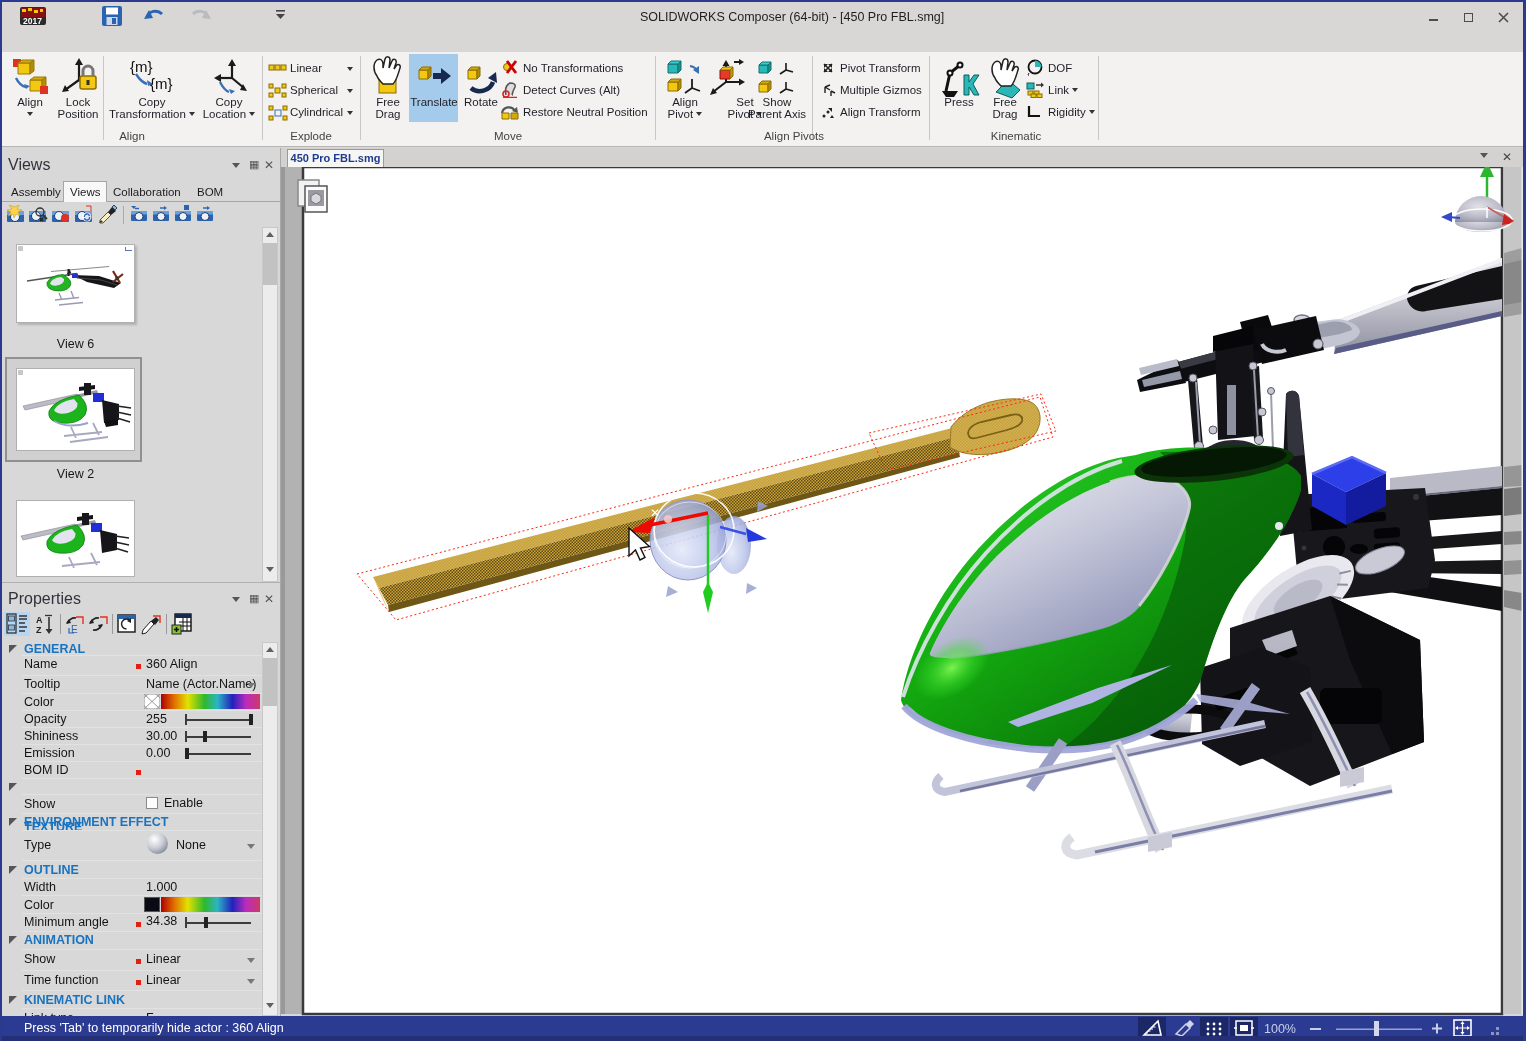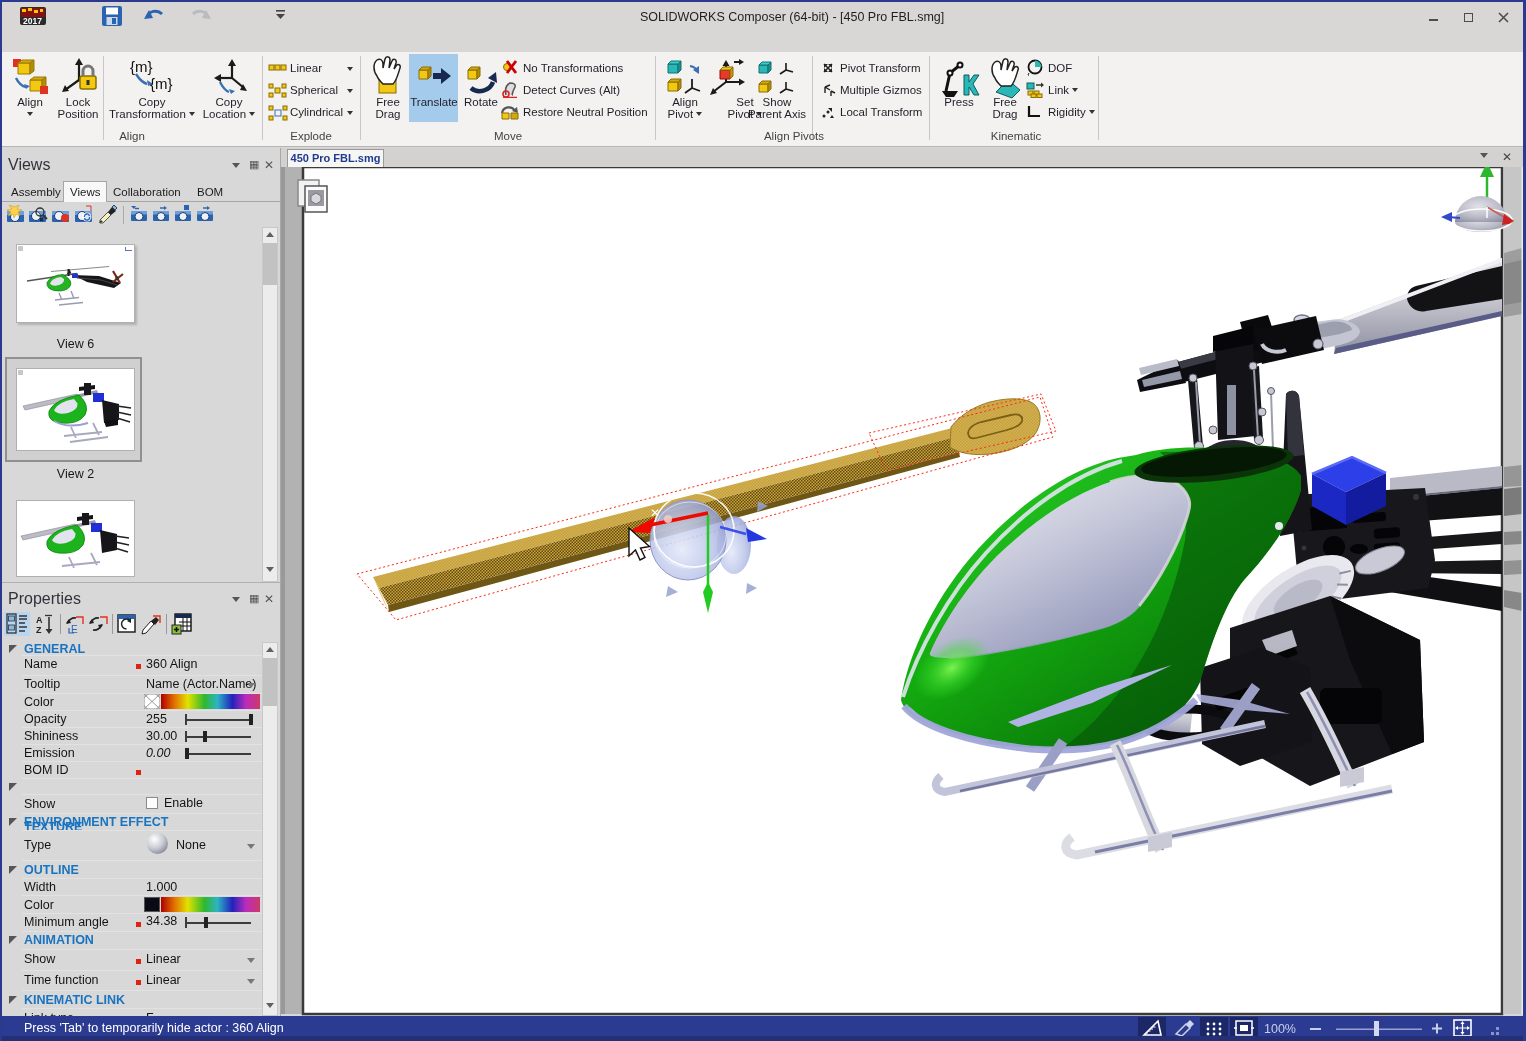--- a/index.html
+++ b/index.html
@@ -287,21 +287,21 @@
       </svg>
  <div class="rlabel" style="left:840px;top:32px;">Multiple Gizmos</div>
  <svg class="abs" style="left:820px;top:52px;" width="16" height="16" viewBox="0 0 16 16">
         <g fill="#222">
           <circle cx="4" cy="12" r="1.5"></circle>
           <circle cx="8" cy="8" r="1.5"></circle>
           <path d="M12 4 l-4 0 4 4z"></path>
           <path d="M10 14 l4 0 -2 -3z"></path>
         </g>
       </svg>
- <div class="rlabel" style="left:840px;top:54px;">Local Transform</div>
+ <div class="rlabel" style="left:840px;top:54px;">Align Transform</div>
 
  <svg class="abs" style="left:938px;top:5px;" width="42" height="42" viewBox="0 0 42 42">
   <g stroke="#111" stroke-width="3" fill="none">
           <path d="M8 34 L12 16 L22 8"></path>
         </g>
   <circle cx="12" cy="16" r="3.5" fill="#111"></circle>
         <circle cx="22" cy="8" r="3.5" fill="#111"></circle>
         <circle cx="22" cy="8" r="1.5" fill="#fff"></circle>
         <circle cx="12" cy="16" r="1.5" fill="#fff"></circle>
   <path d="M4 34 l16 0 -4 6 -8 0z" fill="#111"></path>
@@ -551,21 +551,21 @@
         <div class="pval" style="top:70px;">255</div>
    <div class="strack" style="top:77px;"></div>
         <div class="stick" style="left:185px;top:72px;"></div>
         <div class="sthumb" style="left:249px;top:72px;"></div>
   <div class="plbl" style="top:87px;">Shininess</div>
         <div class="pval" style="top:87px;">30.00</div>
    <div class="strack" style="top:94px;"></div>
         <div class="stick" style="left:185px;top:89px;"></div>
         <div class="sthumb" style="left:203px;top:89px;"></div>
   <div class="plbl" style="top:104px;">Emission</div>
-        <div class="pval" style="top:104px;font-style:italic;">0.00</div>
+        <div class="pval" style="top:104px;">0.00</div>
    <div class="strack" style="top:111px;"></div>
         <div class="sthumb" style="left:185px;top:106px;"></div>
   <div class="plbl" style="top:121px;">BOM ID</div>
         <div class="pdot" style="top:128px;"></div>
   <div class="psec" style="top:138px;margin-top:40px;">TEXTURE</div>
         <div class="ptri" style="top:141px;"></div>
   <div class="plbl" style="top:155px;">Show</div>
    <div class="abs" style="left:146px;top:155px;width:12px;height:12px;background:#fdfdfd;border:1px solid #8a8a8a;"></div>
         <div class="pval" style="top:154px;left:164px;">Enable</div>
   <div class="psec" style="top:173px;">ENVIRONMENT EFFECT</div>

